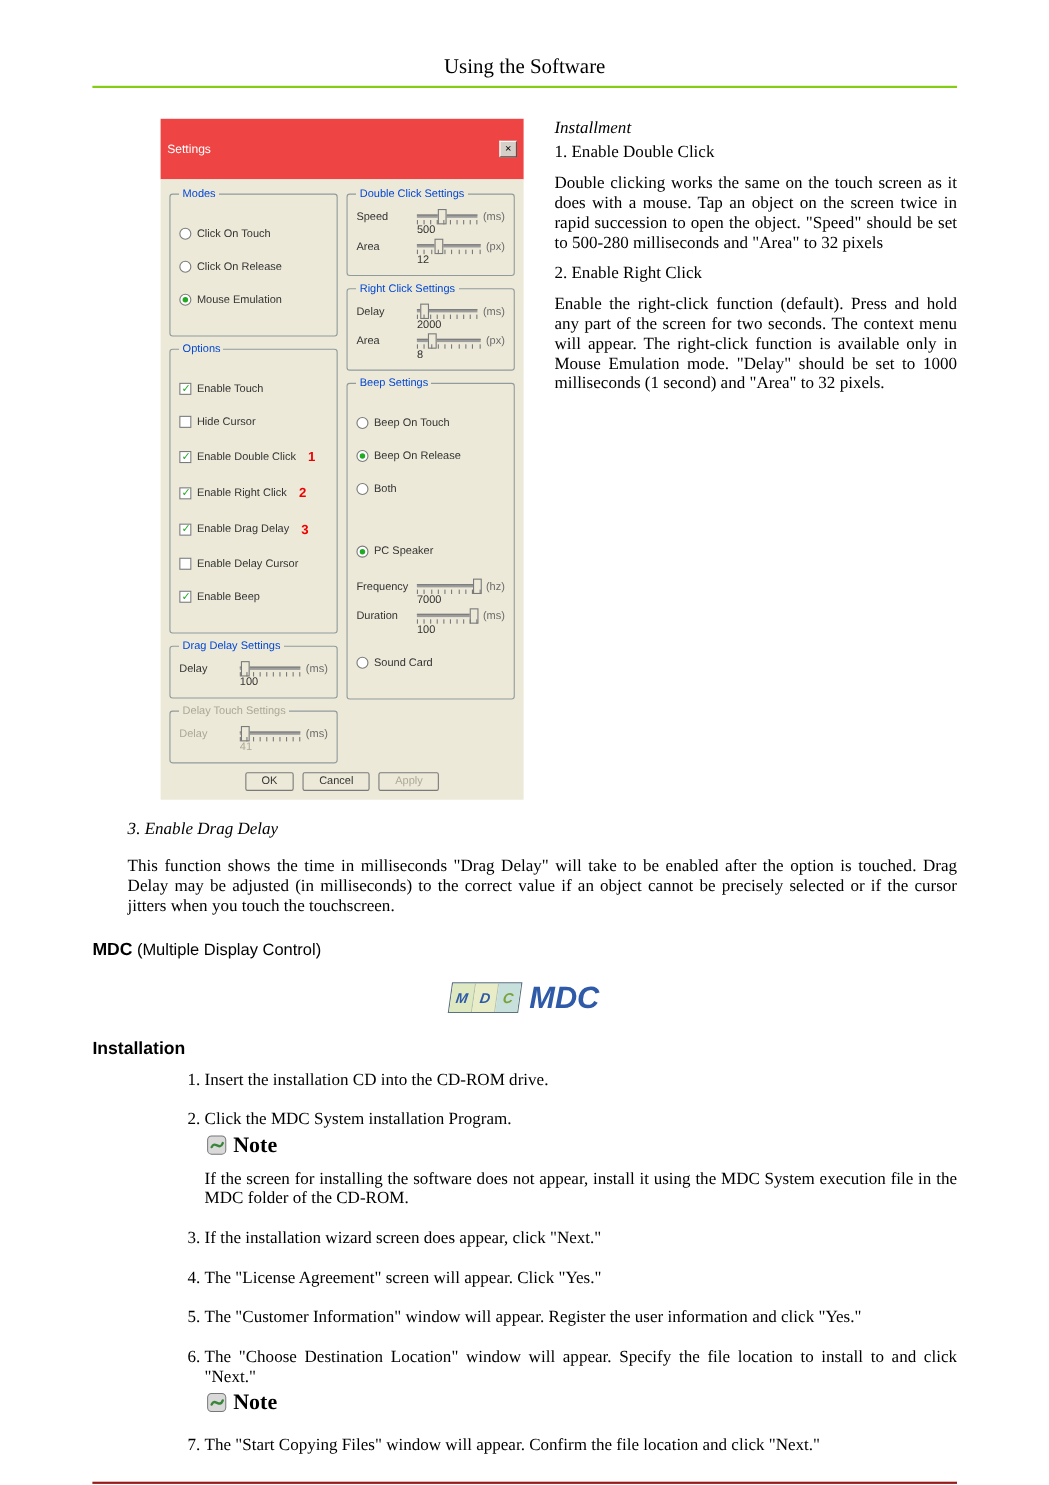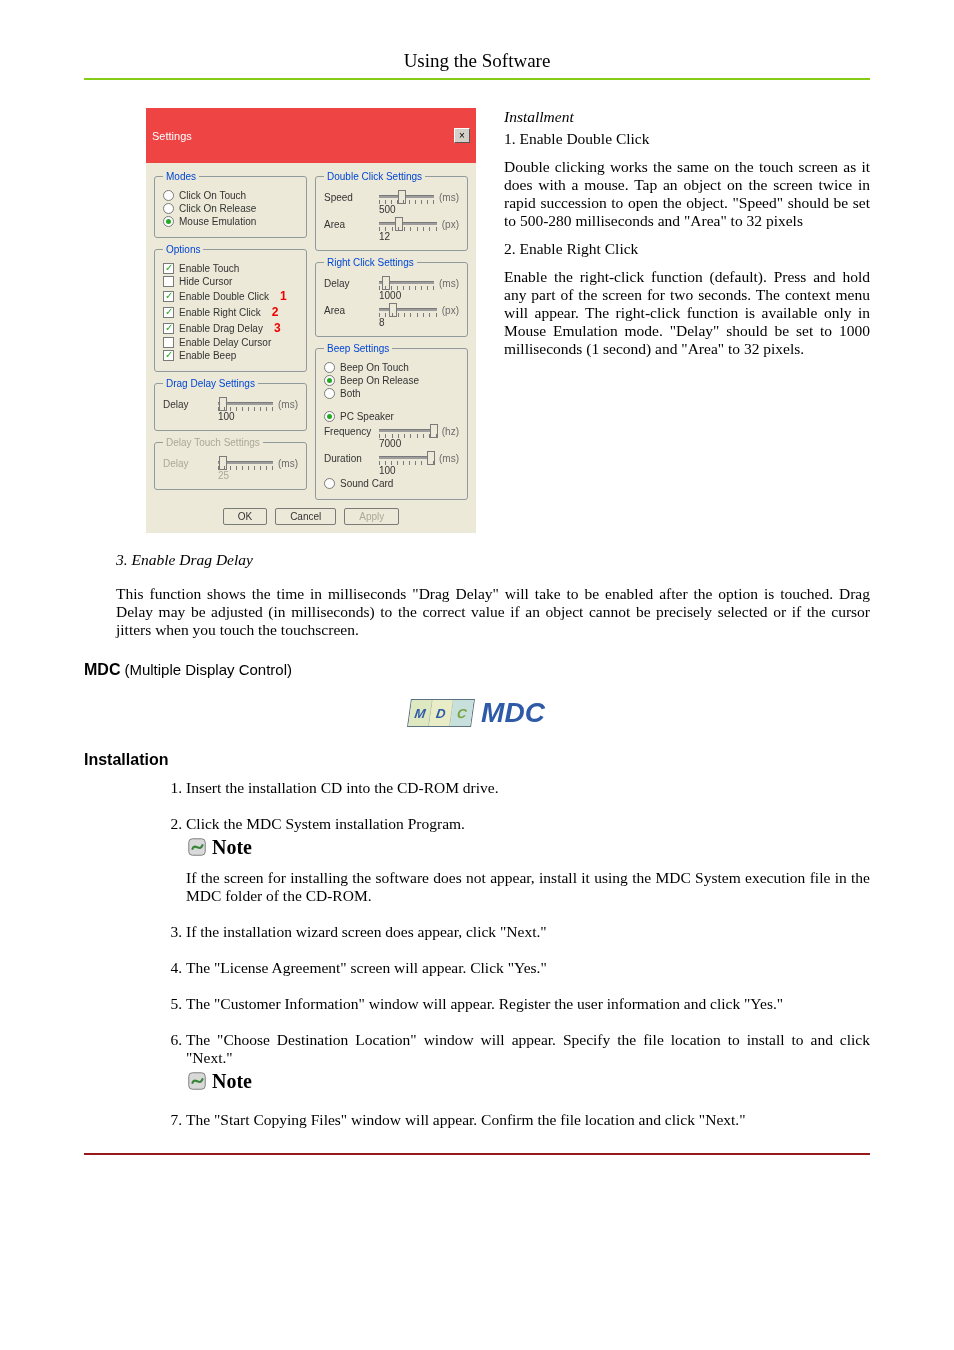--- a/index.html
+++ b/index.html
@@ -72,21 +72,21 @@
     color: #0046d5;
     font-size: 10px;
     padding: 0 3px;
     font-family: Tahoma, Arial, sans-serif;
   }
   fieldset.disabled > legend { color: #aca899; }
   .radio-row, .check-row {
     display: flex;
     align-items: center;
     gap: 5px;
-    margin: 2px 0;
+    margin: 19px 0;
     position: relative;
   }
   .ui-radio, .ui-check {
     width: 11px; height: 11px;
     border: 1px solid #7a7a7a;
     background: #fff;
     display: inline-block;
     box-sizing: border-box;
     position: relative;
   }
@@ -323,21 +323,21 @@
                       <span></span>
                       <span></span>
                       <span></span>
                       <span></span>
                       <span></span>
                       <span></span>
                     </span>
                   </span>
                 <span class="unit">(ms)</span>
               </div>
-              <div class="val-under disabled-text">25</div>
+              <div class="val-under disabled-text">41</div>
             </fieldset>
           </div>
 
           <div class="shot-col">
             <fieldset class="fs">
               <legend>Double Click Settings</legend>
               <div class="slider-row">
                 <span class="slider-label">Speed</span>
                 <span class="slider">
                     <span class="thumb" style="left:35%"></span>
@@ -393,21 +393,21 @@
                       <span></span>
                       <span></span>
                       <span></span>
                       <span></span>
                       <span></span>
                       <span></span>
                     </span>
                   </span>
                 <span class="unit">(ms)</span>
               </div>
-              <div class="val-under">1000</div>
+              <div class="val-under">2000</div>
               <div class="slider-row">
                 <span class="slider-label">Area</span>
                 <span class="slider">
                     <span class="thumb" style="left:18%"></span>
                     <span class="ticks">
                       <span></span>
                       <span></span>
                       <span></span>
                       <span></span>
                       <span></span>

